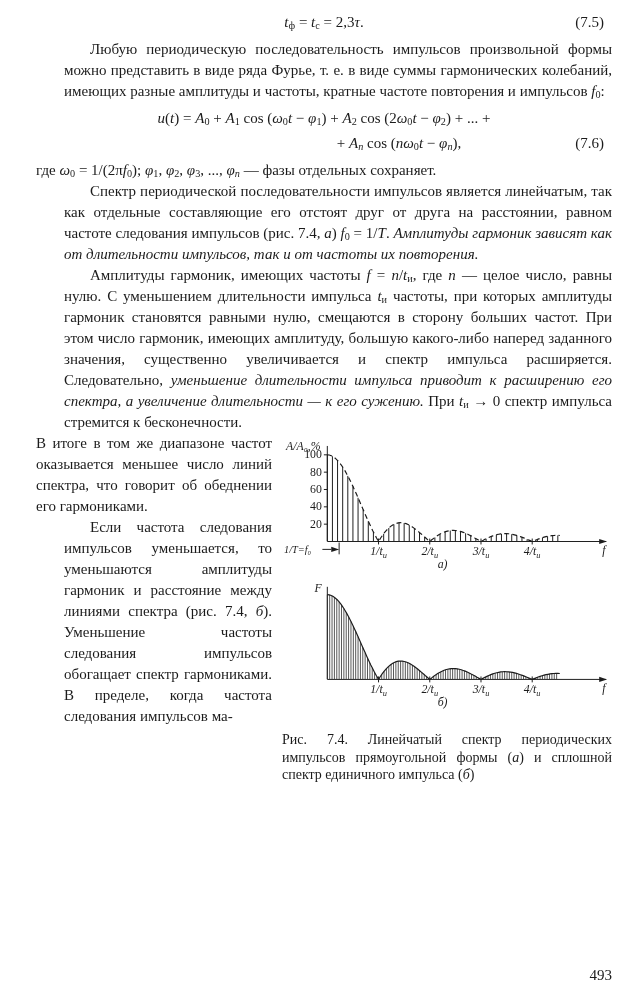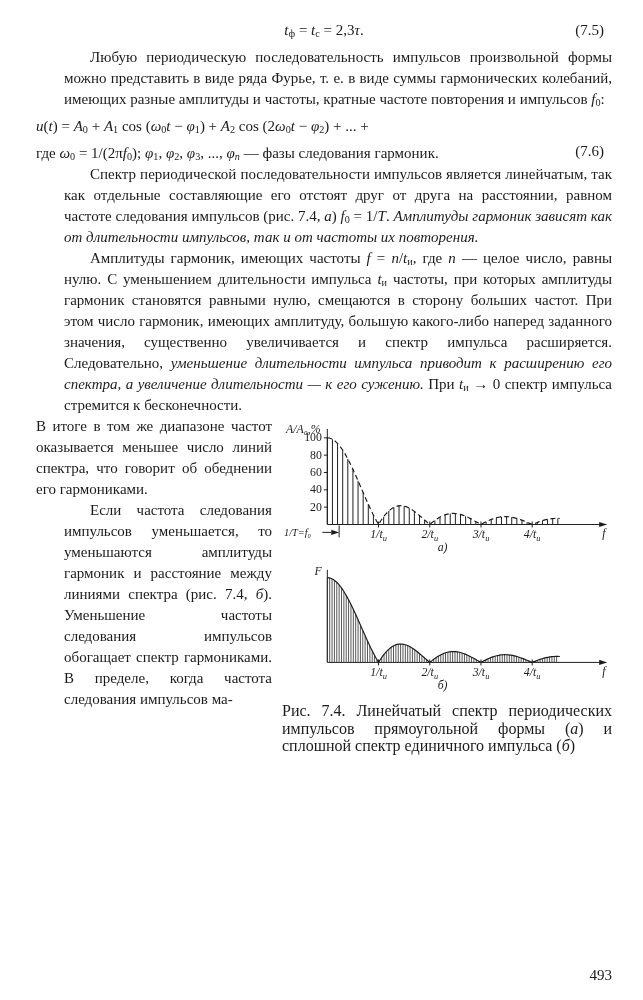--- a/index.html
+++ b/index.html
@@ -4,38 +4,38 @@
 <style>
   * { margin:0; padding:0; box-sizing:border-box; }
   html, body { background:#ffffff; }
   body {
     width:643px; height:1000px;
     font-family:"Liberation Serif", serif;
     font-size:15px; line-height:21px; color:#1b1b1b;
   }
   .page {
     position:relative; width:643px; height:1000px;
-    padding:16px 31px 0 36px; overflow:hidden; background:#ffffff;
+    padding:8px 31px 0 36px; overflow:hidden; background:#ffffff;
   }
   .para { text-align:justify; }
   .indent { text-indent:26px;margin-left:28px; }
   i { font-style:italic; }
   sub { font-size:0.68em; line-height:0; position:relative; top:0.22em; vertical-align:baseline; }
   .isub { font-style:italic; }
 
   .eq-row { position:relative; text-align:center; margin:4px 0 6px; }
   .eq-num, .eq-num-abs { position:absolute; right:8px; top:0; font-style:normal; }
   .eq-block { margin:4px 0 4px; }
-  .eq-line { text-align:left; position:relative; line-height:25px; }
+  .eq-line { text-align:center; position:relative; line-height:25px; }
   .shift-r { display:inline-block; margin-left:150px; }
 
   .wrap { }
   .figure { float:right; width:330px; margin:4px 0 4px 10px; }
   #fig-svg { display:block; }
-  .caption { font-size:16px; line-height:17.5px; text-align:justify; margin-top:6px; }
+  .caption { font-size:14px; line-height:17.5px; text-align:justify; margin-top:18px; }
 
   .page-number { position:absolute; right:31px; bottom:14px; }
 
   
   .ax { stroke:#1c1c1c; stroke-width:1; fill:none; }
   .sline { stroke:#1c1c1c; stroke-width:1; }
   .hatch { stroke:#2a2a2a; stroke-width:0.8; }
   .env { fill:none; stroke:#1c1c1c; stroke-width:1.2; }
   .dash { stroke-dasharray:5 3.2; }
   .fig-fill { fill:#1c1c1c; stroke:none; }
@@ -52,25 +52,26 @@
   <div class="eq-row">
     <span class="eq-body"><i>t</i><sub>ф</sub><span> = </span><i>t</i><sub>с</sub><span> = 2,3</span><i>τ</i><span>.</span></span>
     <span class="eq-num">(7.5)</span>
   </div>
 
   <p class="para indent"><span>Любую периодическую последовательность импульсов произвольной формы можно представить в виде ряда Фурье, т. е. в виде суммы гармонических колебаний, имеющих разные амплитуды и частоты, кратные частоте повторения и импульсов </span><i>f</i><sub>0</sub><span>:</span></p>
 
   <div class="eq-block">
     <div class="eq-line"><i>u</i><span>(</span><i>t</i><span>) = </span><i>A</i><sub>0</sub><span> + </span><i>A</i><sub>1</sub><span> cos (</span><i>ω</i><sub>0</sub><i>t</i><span> − </span><i>φ</i><sub>1</sub><span>) + </span><i>A</i><sub>2</sub><span> cos (2</span><i>ω</i><sub>0</sub><i>t</i><span> − </span><i>φ</i><sub>2</sub><span>) + ... +</span></div>
     <div class="eq-line">
+      <span class="shift-r"><span>+ </span><i>A</i><sub class="isub">n</sub><span> cos (</span><i>nω</i><sub>0</sub><i>t</i><span> − </span><i>φ</i><sub class="isub">n</sub><span>),</span></span>
       <span class="eq-num-abs">(7.6)</span>
     </div>
   </div>
 
-  <p class="para"><span>где </span><i>ω</i><sub>0</sub><span> = 1/(2π</span><i>f</i><sub>0</sub><span>); </span><i>φ</i><sub>1</sub><span>, </span><i>φ</i><sub>2</sub><span>, </span><i>φ</i><sub>3</sub><span>, ..., </span><i>φ</i><sub class="isub">n</sub><span> — фазы следования гармоник.</span></p>
+  <p class="para"><span>где </span><i>ω</i><sub>0</sub><span> = 1/(2π</span><i>f</i><sub>0</sub><span>); </span><i>φ</i><sub>1</sub><span>, </span><i>φ</i><sub>2</sub><span>, </span><i>φ</i><sub>3</sub><span>, ..., </span><i>φ</i><sub class="isub">n</sub><span> — фазы отдельных сохраняет.</span></p>
   <p class="para indent"><span>Спектр периодической последовательности импульсов является линейчатым, так как отдельные составляющие его отстоят друг от друга на расстоянии, равном частоте следования импульсов (рис. 7.4, </span><i>а</i><span>) </span><i>f</i><sub>0</sub><span> = 1/</span><i>T</i><span>. </span><i>Амплитуды гармоник зависят как от длительности импульсов, так и от частоты их повторения.</i></p>
   <p class="para indent"><span>Амплитуды гармоник, имеющих частоты </span><i>f</i><span> = </span><i>n</i><span>/</span><i>t</i><sub>и</sub><span>, где </span><i>n</i><span> — целое число, равны нулю. С уменьшением длительности импульса </span><i>t</i><sub>и</sub><span> частоты, при которых амплитуды гармоник становятся равными нулю, смещаются в сторону больших частот. При этом число гармоник, имеющих амплитуду, большую какого-либо наперед заданного значения, существенно увеличивается и спектр импульса расширяется. Следовательно, </span><i>уменьшение длительности импульса приводит к расширению его спектра, а увеличение длительности — к его сужению.</i><span> При </span><i>t</i><sub>и</sub><span> → 0 спектр импульса стремится к бесконечности.</span></p>
 
   <div class="wrap">
     <div class="figure">
       <svg id="fig-svg" viewBox="0 0 335 280" width="330" height="276">
         <g id="plot-a">
             <line x1="46" y1="106" x2="46" y2="9" class="ax"></line>
             <line x1="46" y1="106" x2="329" y2="106" class="ax"></line>
             <path d="M 330 106 l -8 -2.6 v 5.2 z" class="fig-fill"></path>

